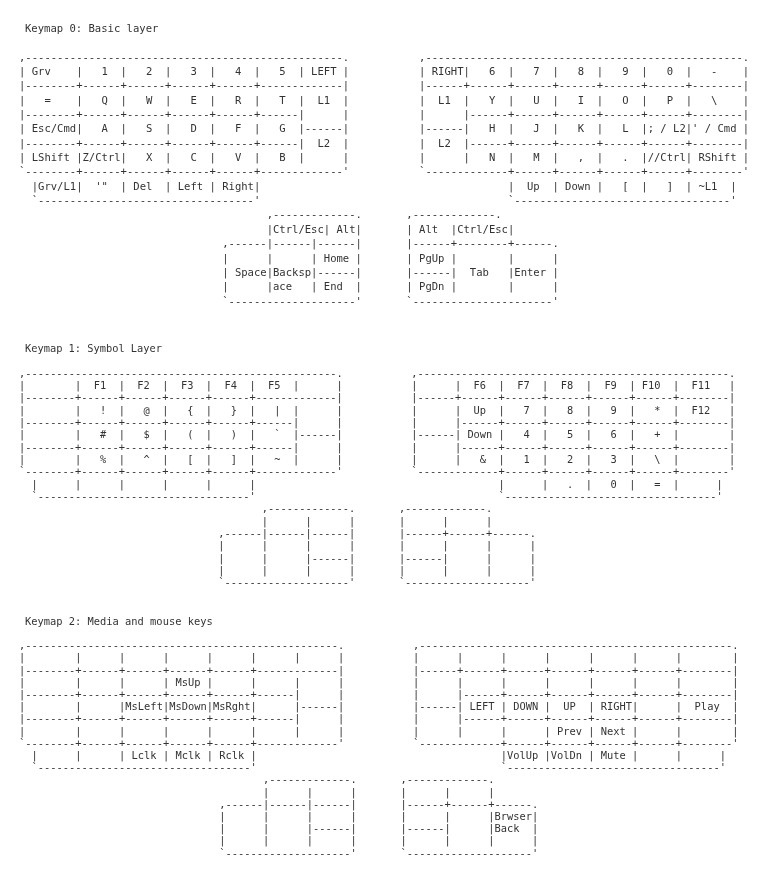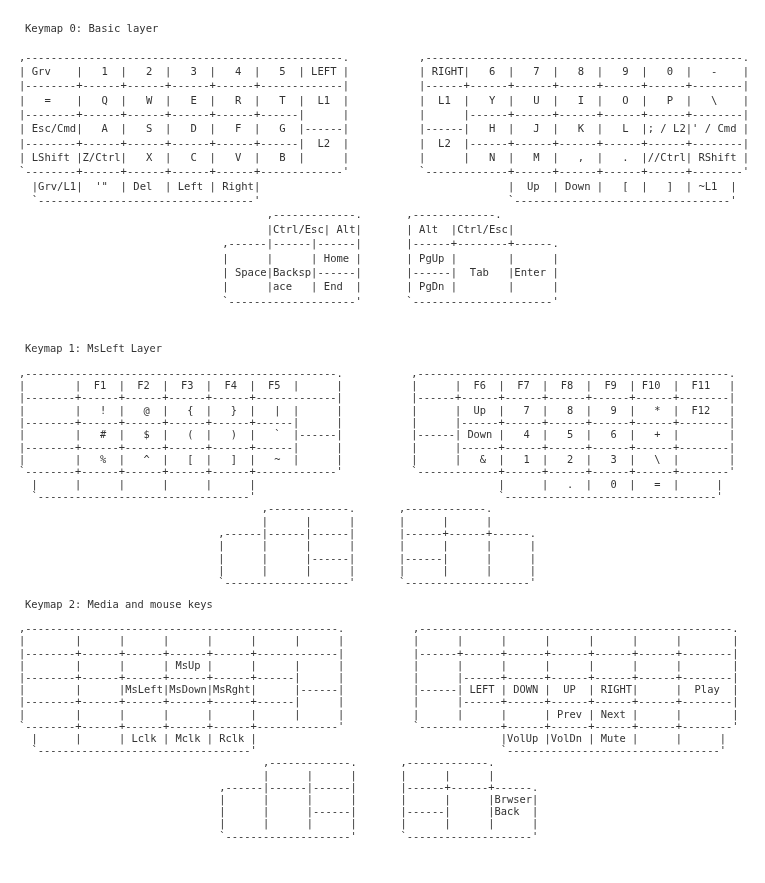--- a/index.html
+++ b/index.html
@@ -10,21 +10,21 @@
     font-family: "DejaVu Sans Mono", "Liberation Mono", monospace;
     color: #333333;
     font-weight: normal;
     white-space: pre;
   }
   section { display: block; }
   .sec0 pre { font-size: 10.55px; line-height: 14.35px; }
   .sec1 pre { font-size: 10.35px; line-height: 12.35px; }
   .sec2 pre { font-size: 10.4px;  line-height: 12.2px; }
   .sec1 { margin-top: 34px; }
-  .sec2 { margin-top: 9px; }
+  .sec2 { margin-top: 26px; }
   .km-title { padding-left: 6px; }
   .sec0 .km-art { margin-top: 14.35px; }
   .sec1 .km-art { margin-top: 12.35px; }
   .sec2 .km-art { margin-top: 12.2px; }
 </style>
 </head>
 <body>
 
 <div class="doc">
 
@@ -44,21 +44,21 @@
                                        ,-------------.       ,-------------.
                                        |Ctrl/Esc| Alt|       | Alt  |Ctrl/Esc|
                                 ,------|------|------|       |------+--------+------.
                                 |      |      | Home |       | PgUp |        |      |
                                 | Space|Backsp|------|       |------|  Tab   |Enter |
                                 |      |ace   | End  |       | PgDn |        |      |
                                 `--------------------'       `----------------------'</pre>
   </section>
 
   <section class="sec1">
-    <pre class="km-title">Keymap 1: MsLeft Layer</pre>
+    <pre class="km-title">Keymap 1: Symbol Layer</pre>
     <pre class="km-art">,--------------------------------------------------.           ,--------------------------------------------------.
 |        |  F1  |  F2  |  F3  |  F4  |  F5  |      |           |      |  F6  |  F7  |  F8  |  F9  | F10  |  F11   |
 |--------+------+------+------+------+-------------|           |------+------+------+------+------+------+--------|
 |        |   !  |   @  |   {  |   }  |   |  |      |           |      |  Up  |   7  |   8  |   9  |   *  |  F12   |
 |--------+------+------+------+------+------|      |           |      |------+------+------+------+------+--------|
 |        |   #  |   $  |   (  |   )  |   `  |------|           |------| Down |   4  |   5  |   6  |   +  |        |
 |--------+------+------+------+------+------|      |           |      |------+------+------+------+------+--------|
 |        |   %  |   ^  |   [  |   ]  |   ~  |      |           |      |   &amp;  |   1  |   2  |   3  |   \  |        |
 `--------+------+------+------+------+-------------'           `-------------+------+------+------+------+--------'
   |      |      |      |      |      |                                       |      |   .  |   0  |   =  |      |

